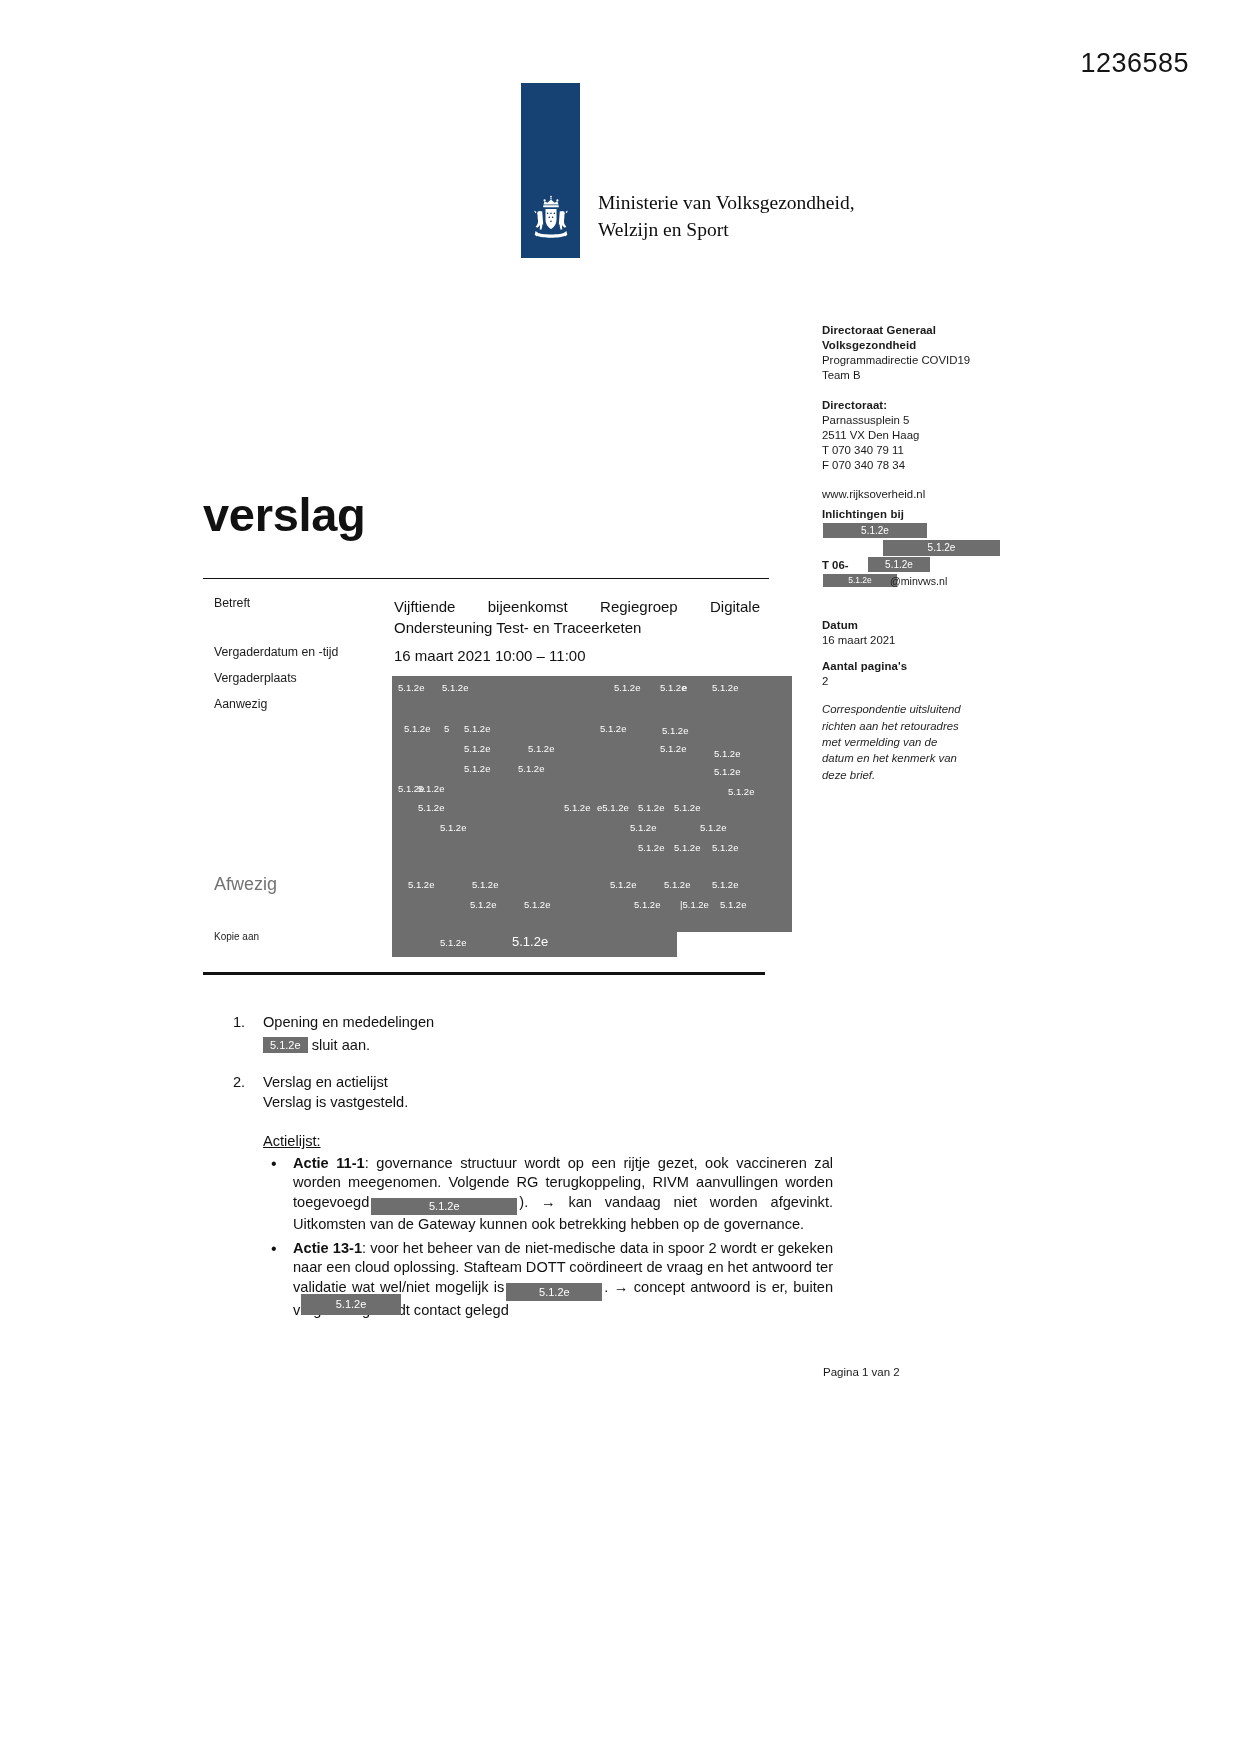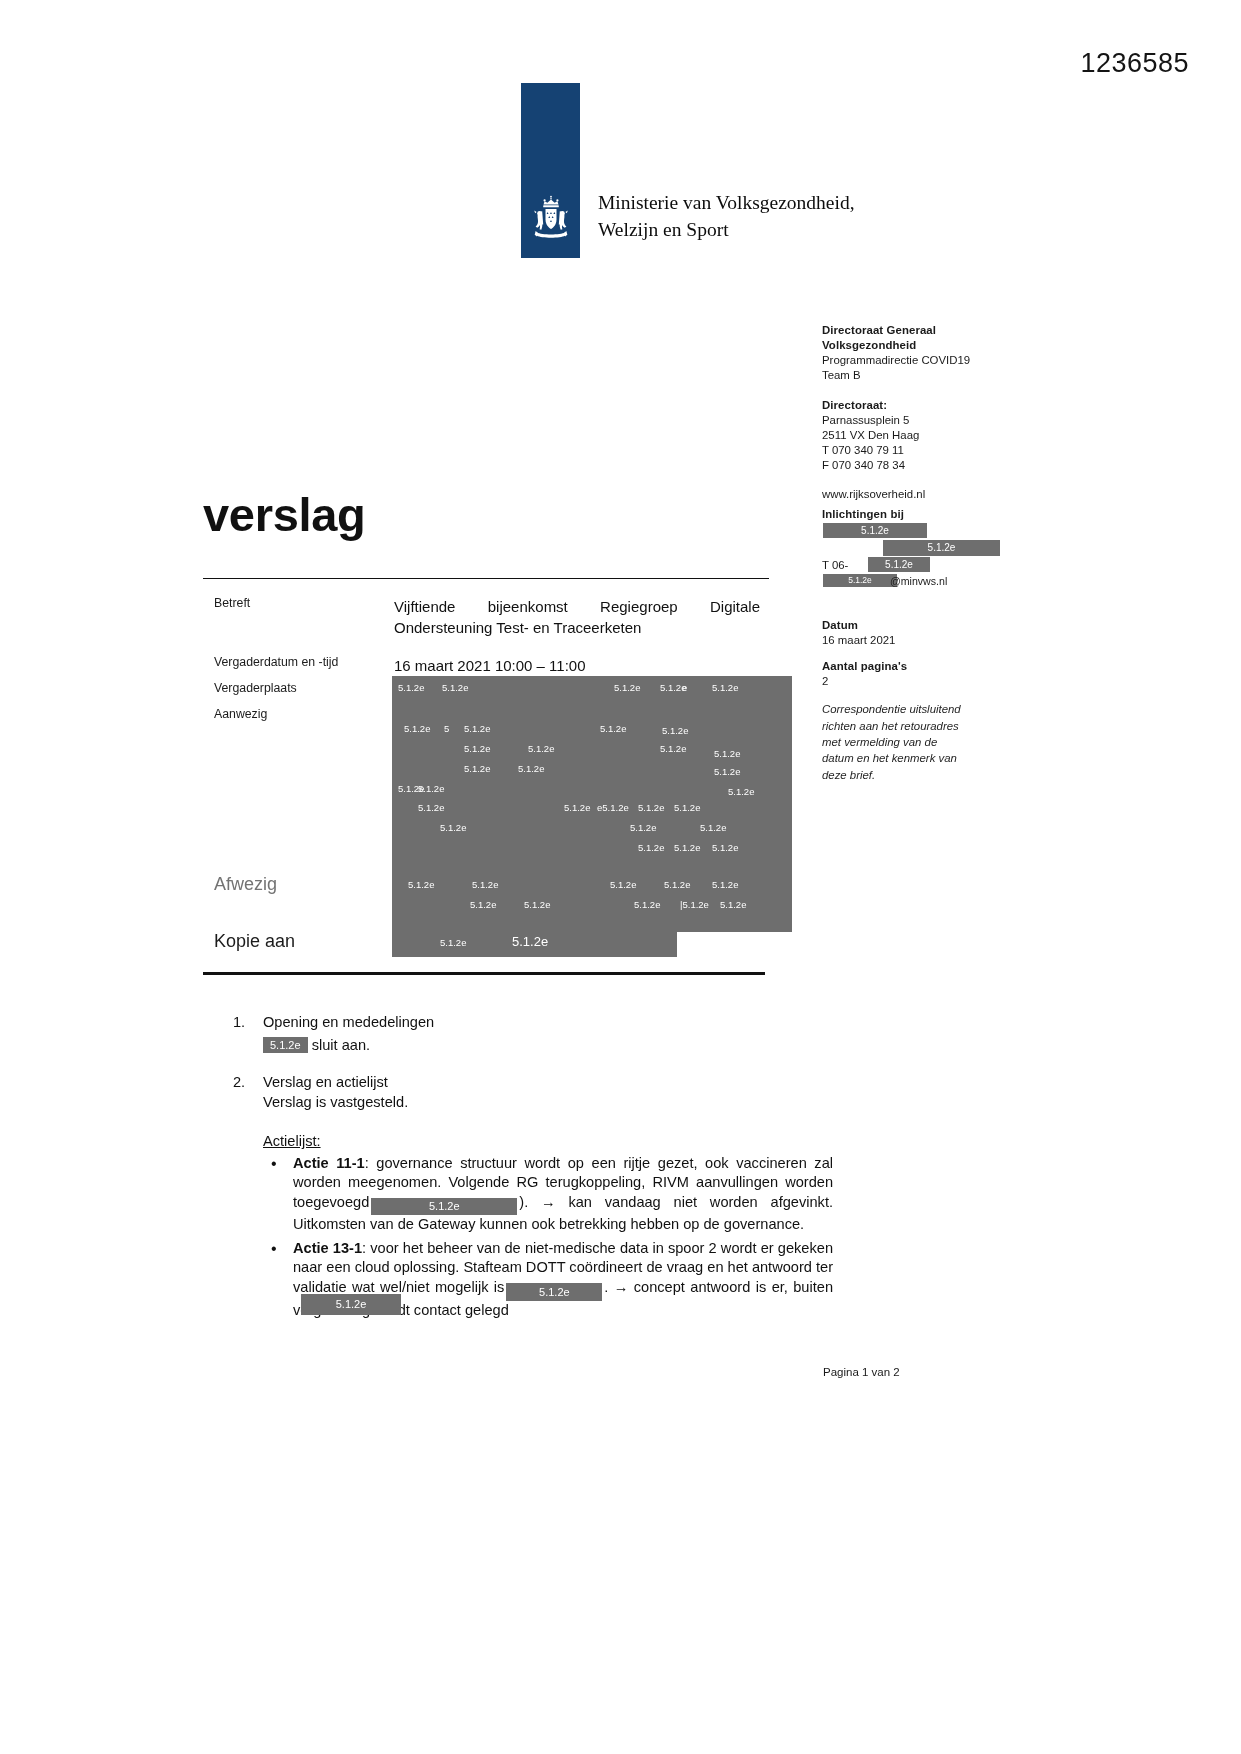--- a/index.html
+++ b/index.html
@@ -320,21 +320,21 @@
 
     <div class="redact-row" style="height:17px;">
       <div class="rb" style="left:1px; top:1px; width:104px; height:15px;">5.1.2e</div>
     </div>
 
     <div class="redact-row" style="height:18px;">
       <div class="rb" style="left:61px; top:1px; width:117px; height:16px;">5.1.2e</div>
     </div>
 
     <div class="redact-row" style="height:17px;">
-      <span style="position:absolute; left:0; top:1px;">T  06-</span>
+      <span style="position:absolute; left:0; top:1px;font-weight:bold;">T  06-</span>
       <div class="rb" style="left:46px; top:0px; width:62px; height:15px;">5.1.2e</div>
     </div>
 
     <div class="redact-row" style="height:18px;">
       <div class="rb" style="left:1px; top:0px; width:74px; height:13px; font-size:8.5px; line-height:1.6;">5.1.2e</div>
       <span style="position:absolute; left:68px; top:0px; font-size:10.6px;">@minvws.nl</span>
     </div>
 
     <div class="sb-gap-sm" style="height:26px;"></div>
 
@@ -352,35 +352,35 @@
   </div>
 
   <div class="title">verslag</div>
   <div class="rule-top"></div>
 
   <div class="meta">
     <div class="meta-row" style="margin-bottom:4px;">
       <div class="meta-label">Betreft</div>
       <div class="meta-value justify">Vijftiende bijeenkomst Regiegroep Digitale Ondersteuning Test- en Traceerketen</div>
     </div>
-    <div class="meta-row" style="margin-bottom:5px; margin-top:16px;">
+    <div class="meta-row" style="margin-bottom:5px; margin-top:6px;">
       <div class="meta-label">Vergaderdatum en -tijd</div>
       <div class="meta-value">16 maart 2021 10:00 – 11:00</div>
     </div>
     <div class="meta-row" style="margin-bottom:5px;">
       <div class="meta-label">Vergaderplaats</div>
       <div class="meta-value">Webex</div>
     </div>
     <div class="meta-row" style="margin-bottom:5px;">
       <div class="meta-label">Aanwezig</div>
     </div>
   </div>
 
   <div style="position:absolute; left:214px; top:874px; font-size:18px; color:#737373;text-align:right;">Afwezig</div>
-  <div style="position:absolute; left:214px; top:931px; font-size:18px; color:#1c1c1c;">Kopie aan</div>
+  <div style="position:absolute; left:214px; top:931px; font-size:10px; color:#1c1c1c;">Kopie aan</div>
 
   <div class="attendees">
     <div class="att-tag" style="left:6px;  top:6px;">5.1.2e</div>
     <div class="att-tag" style="left:50px; top:6px;">5.1.2e</div>
     <div class="att-tag" style="left:222px;top:6px;">5.1.2e</div>
     <div class="att-tag" style="left:268px;top:6px;">5.1.2e</div>
     <div class="att-tag" style="left:290px;top:6px;">e</div>
     <div class="att-tag" style="left:320px;top:6px;">5.1.2e</div>
 
     <div class="att-tag" style="left:12px; top:47px;">5.1.2e</div>

